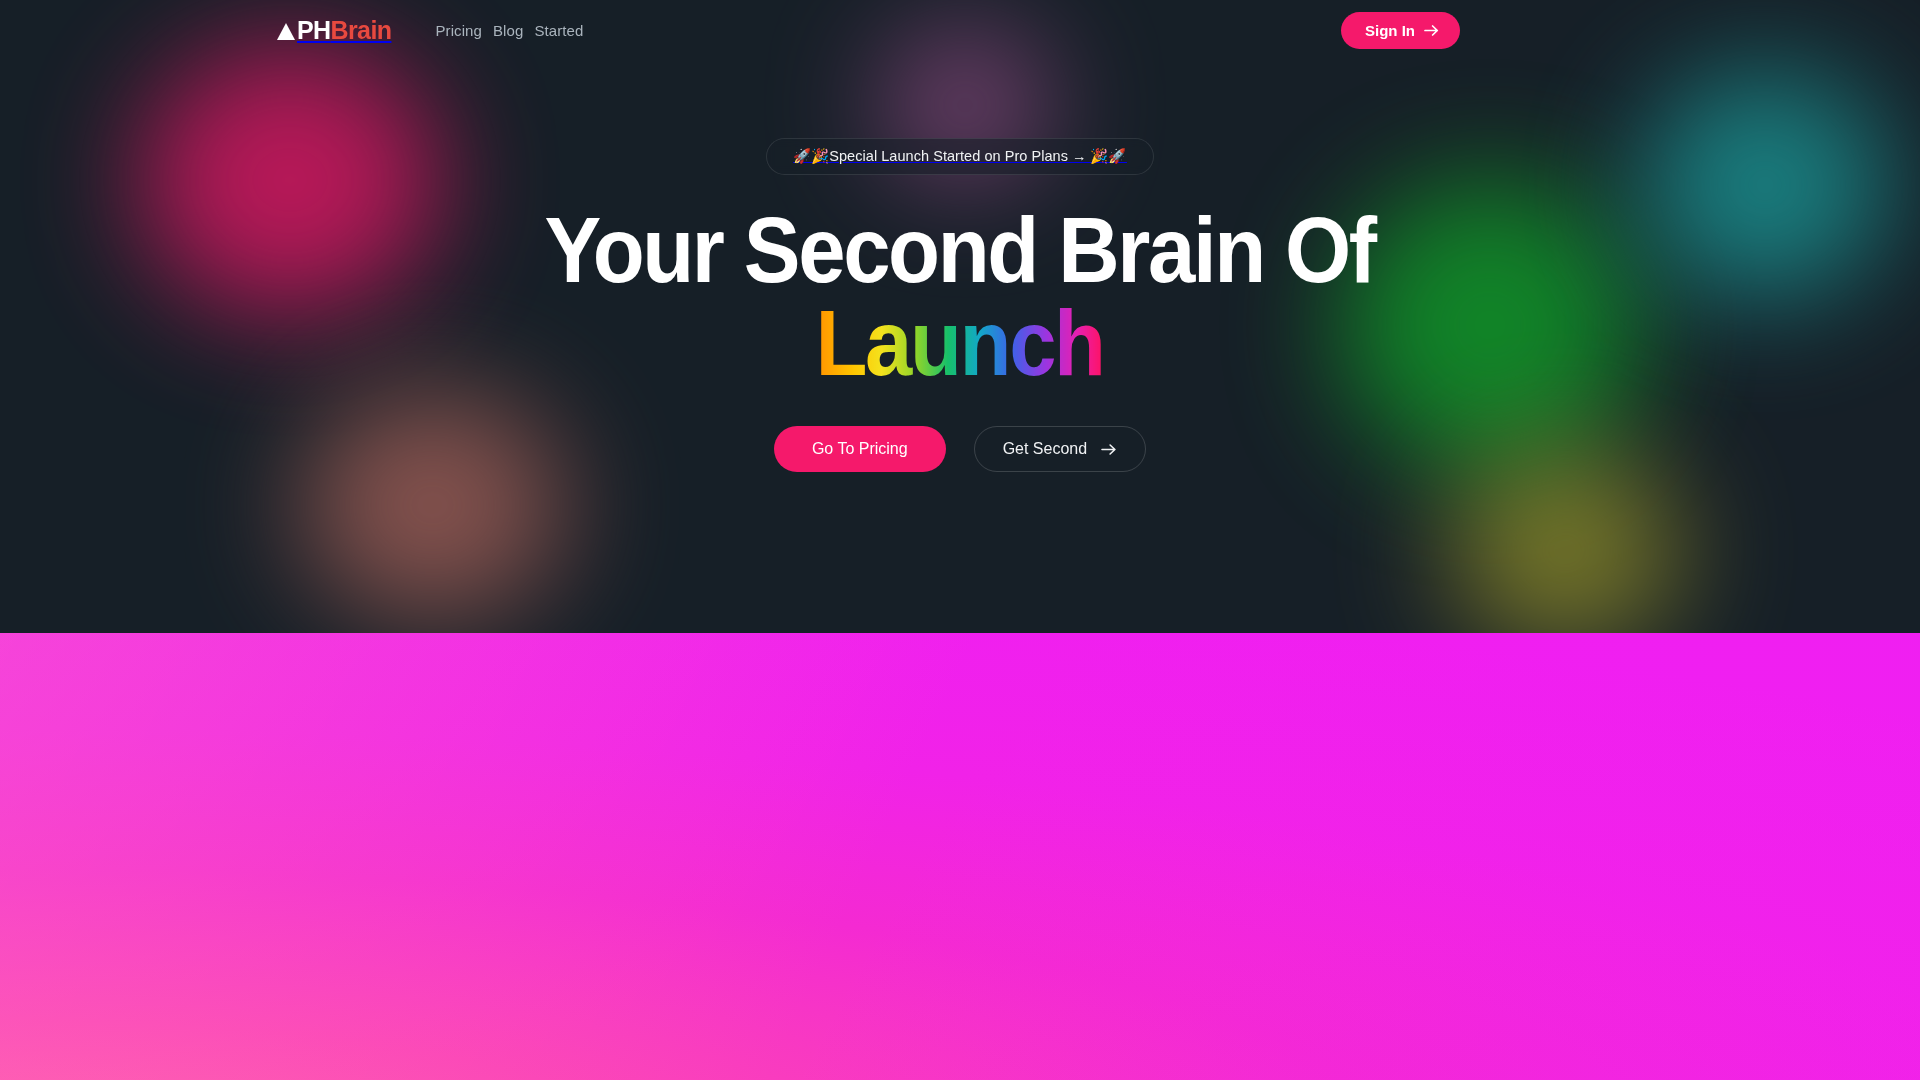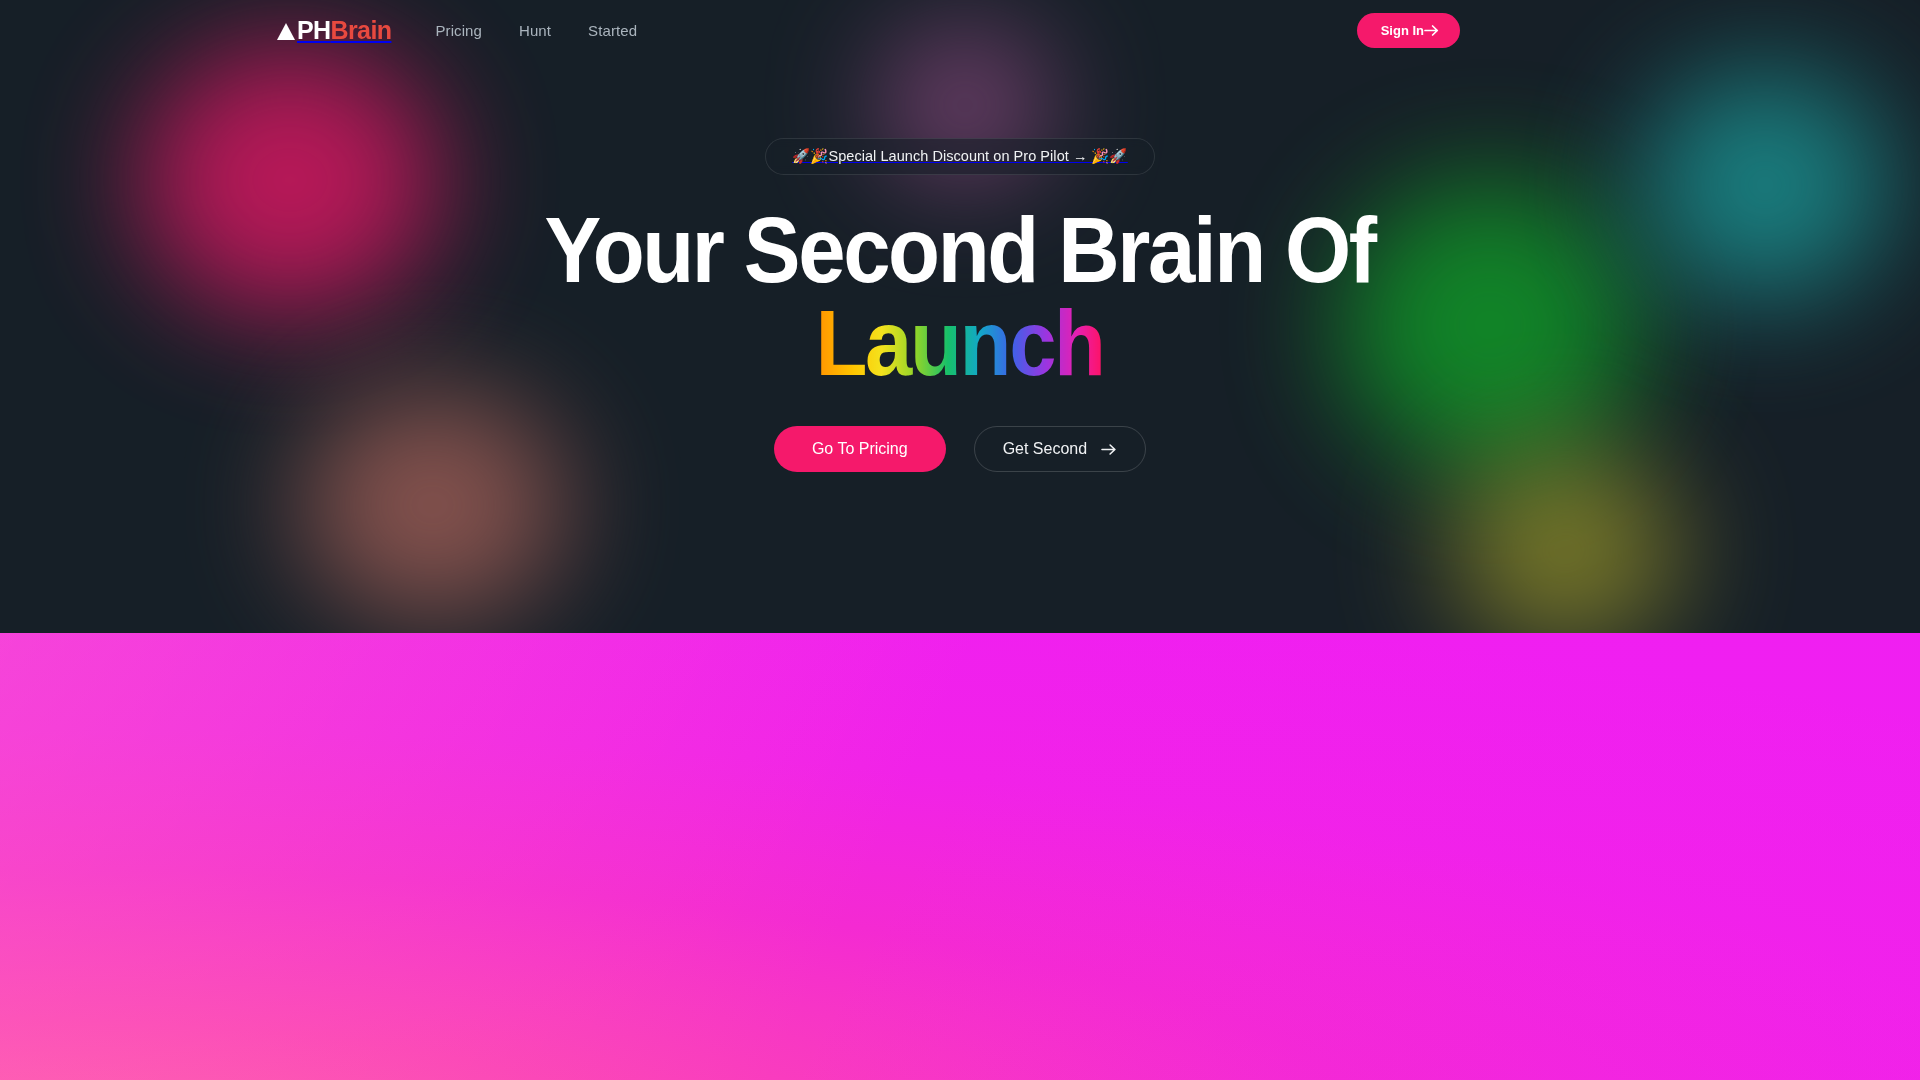--- a/index.html
+++ b/index.html
@@ -50,32 +50,32 @@
     width:0; height:0;
     border-left:9px solid transparent;
     border-right:9px solid transparent;
     border-bottom:17px solid #ffffff;
     margin-right:2px;
     position:relative; top:1px;
   }
   .logo-ph  { color:#ffffff; }
   .logo-pilot { color:#e8493f; }
 
-  .nav-links { display:flex; align-items:center; gap:37px; }
+  .nav-links { display:flex; align-items:center; gap:11px; }
   .nav-link {
     color:#aab4bd; font-size:15px; text-decoration:none;
     letter-spacing:0.1px;
   }
   .nav-spacer { flex:1; }
 
   .signin-btn {
-    display:inline-flex; align-items:center; 
+    display:inline-flex; align-items:center; gap:9px;
     background:#f5196b;
     color:#ffffff;
-    font-size:13px; font-weight:600;
+    font-size:15px; font-weight:600;
     border:none; border-radius:999px;
     padding:10px 21px 10px 24px;
     cursor:pointer;
     white-space:nowrap;
   }
   .arrow-svg { display:block; }
 
   
   .hero-content {
     position:relative; z-index:10;
@@ -207,40 +207,40 @@
       <div class="nav-inner">
 
         <a class="logo" href="#">
           <span class="logo-mark"></span>
           <span class="logo-ph">PH</span>
             <span class="logo-pilot">Brain</span>
         </a>
 
         <div class="nav-links">
           <a class="nav-link" href="#">Pricing</a>
-          <a class="nav-link" href="#">Hunt</a>
+          <a class="nav-link" href="#">Blog</a>
           <a class="nav-link" href="#">Started</a>
         </div>
 
         <div class="nav-spacer"></div>
 
         <button class="signin-btn">
           <span>Sign In</span>
           <svg class="arrow-svg" width="15" height="13" viewBox="0 0 15 13" fill="none">
             <path d="M1 6.5H13.2M8.6 2L13.3 6.5L8.6 11" stroke="#ffffff" stroke-width="1.7" stroke-linecap="round" stroke-linejoin="round"></path>
           </svg>
         </button>
 
       </div>
     </nav>
 
     <div class="hero-content">
 
       <a class="announce" href="#">
-        <span class="announce-text">🚀🎉Special Launch Discount on Pro Pilot → 🎉🚀</span>
+        <span class="announce-text">🚀🎉Special Launch Started on Pro Plans → 🎉🚀</span>
       </a>
 
       <h1 class="headline">Your Second Brain Of</h1>
       <h1 class="headline-2">Launch</h1>
 
 
       <div class="cta-row">
         <button class="btn-primary">Go To Pricing</button>
         <button class="btn-ghost">
           <span>Get Second</span>

